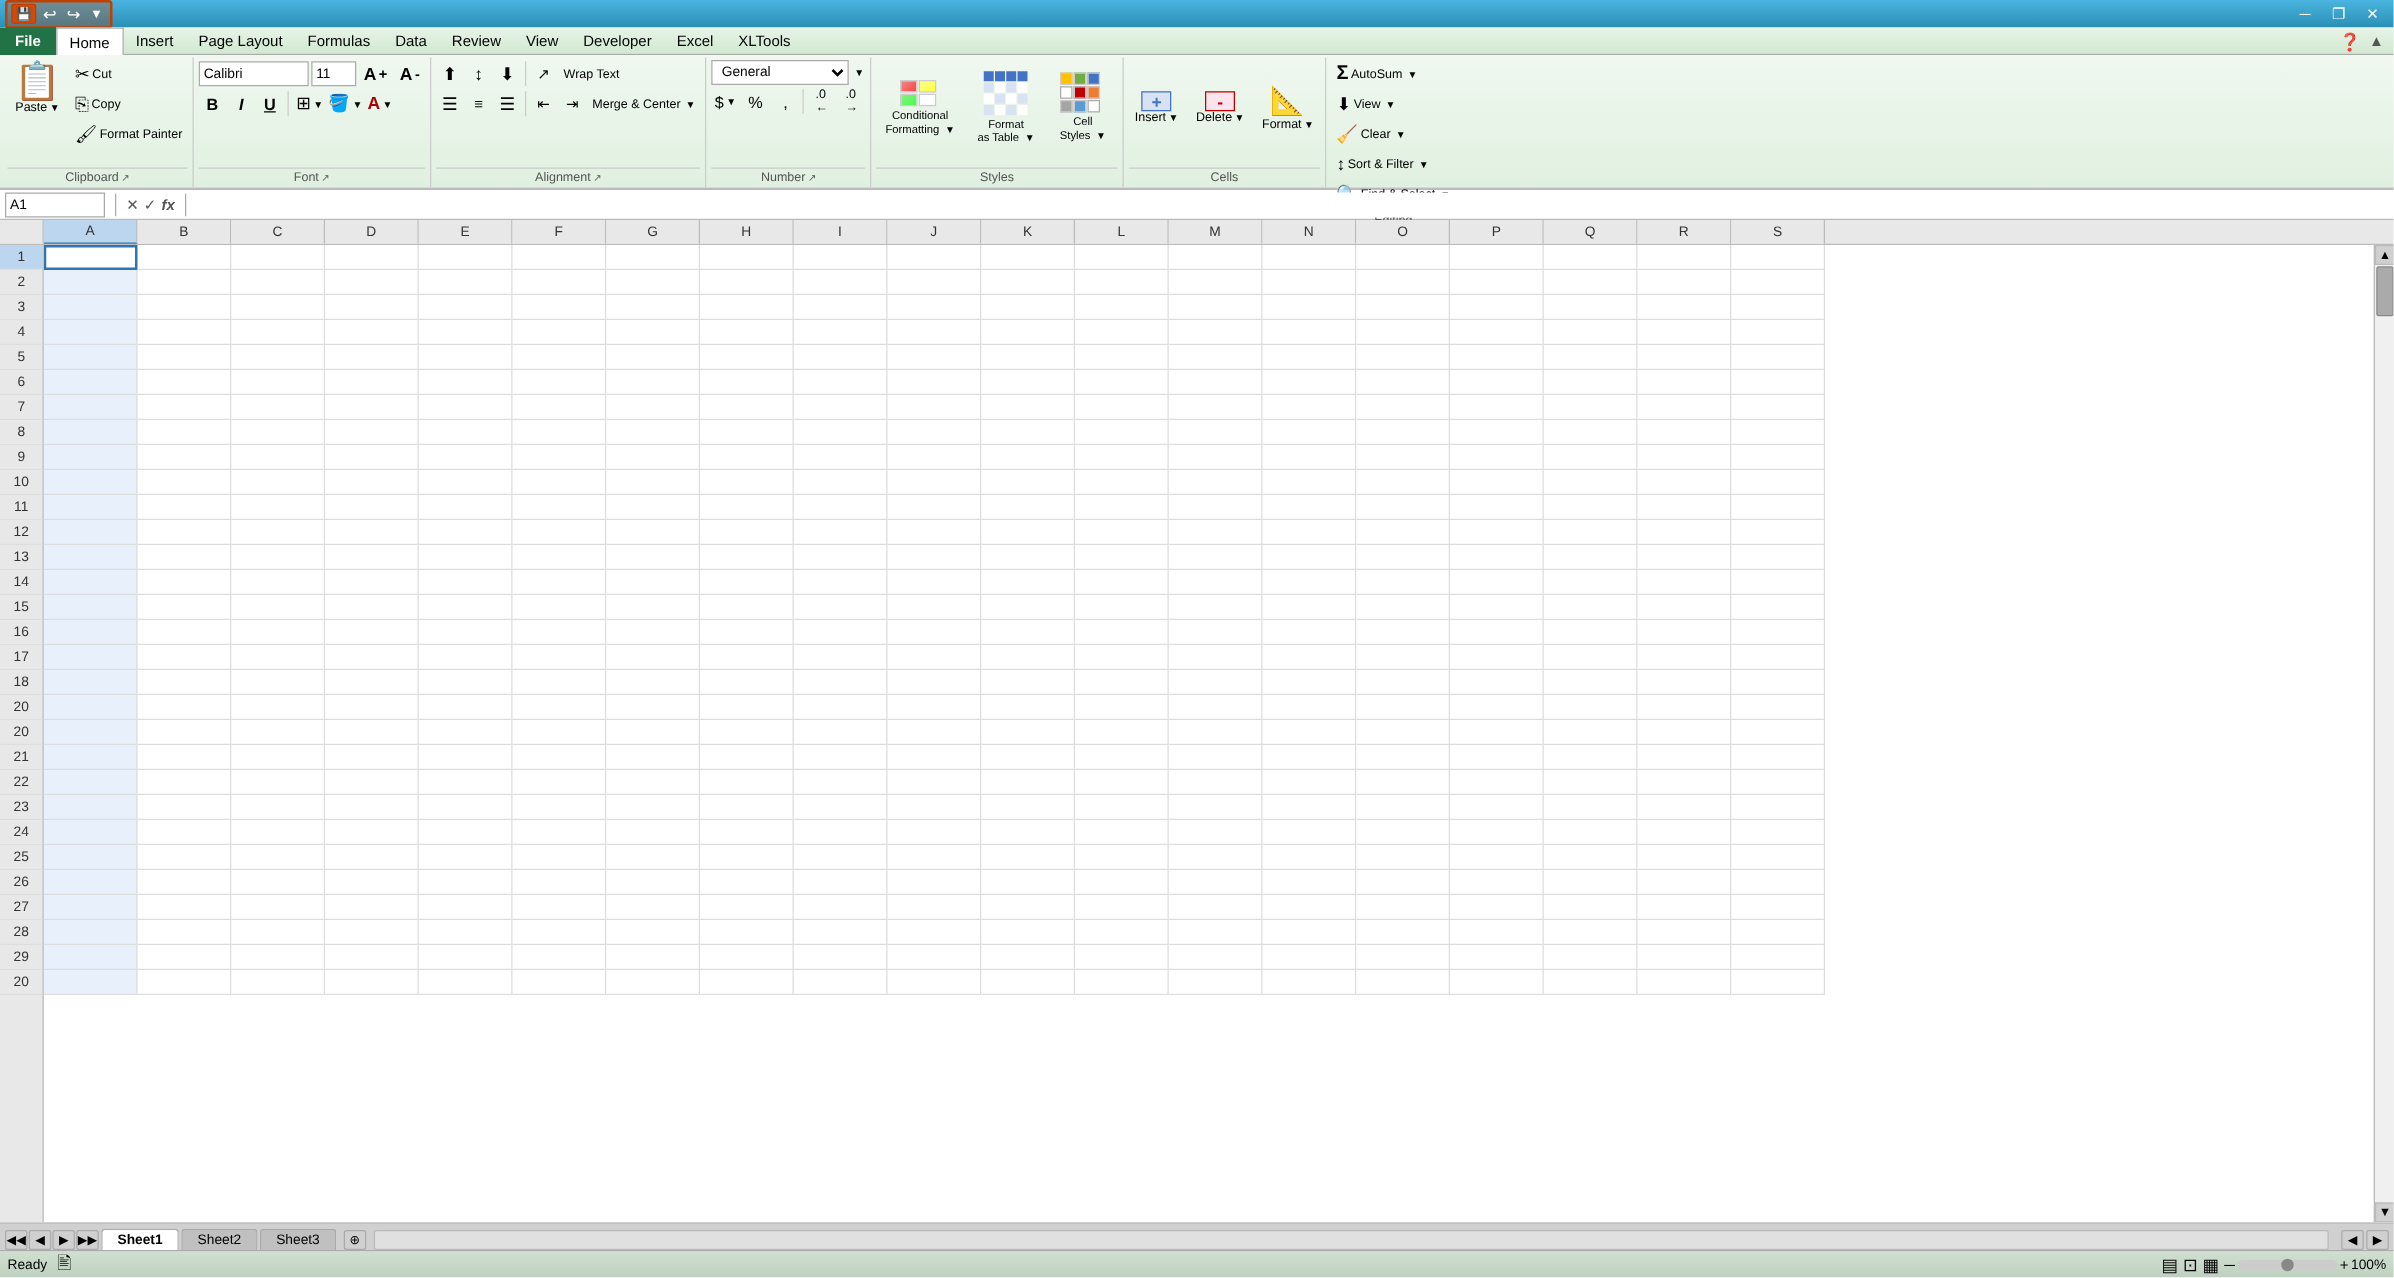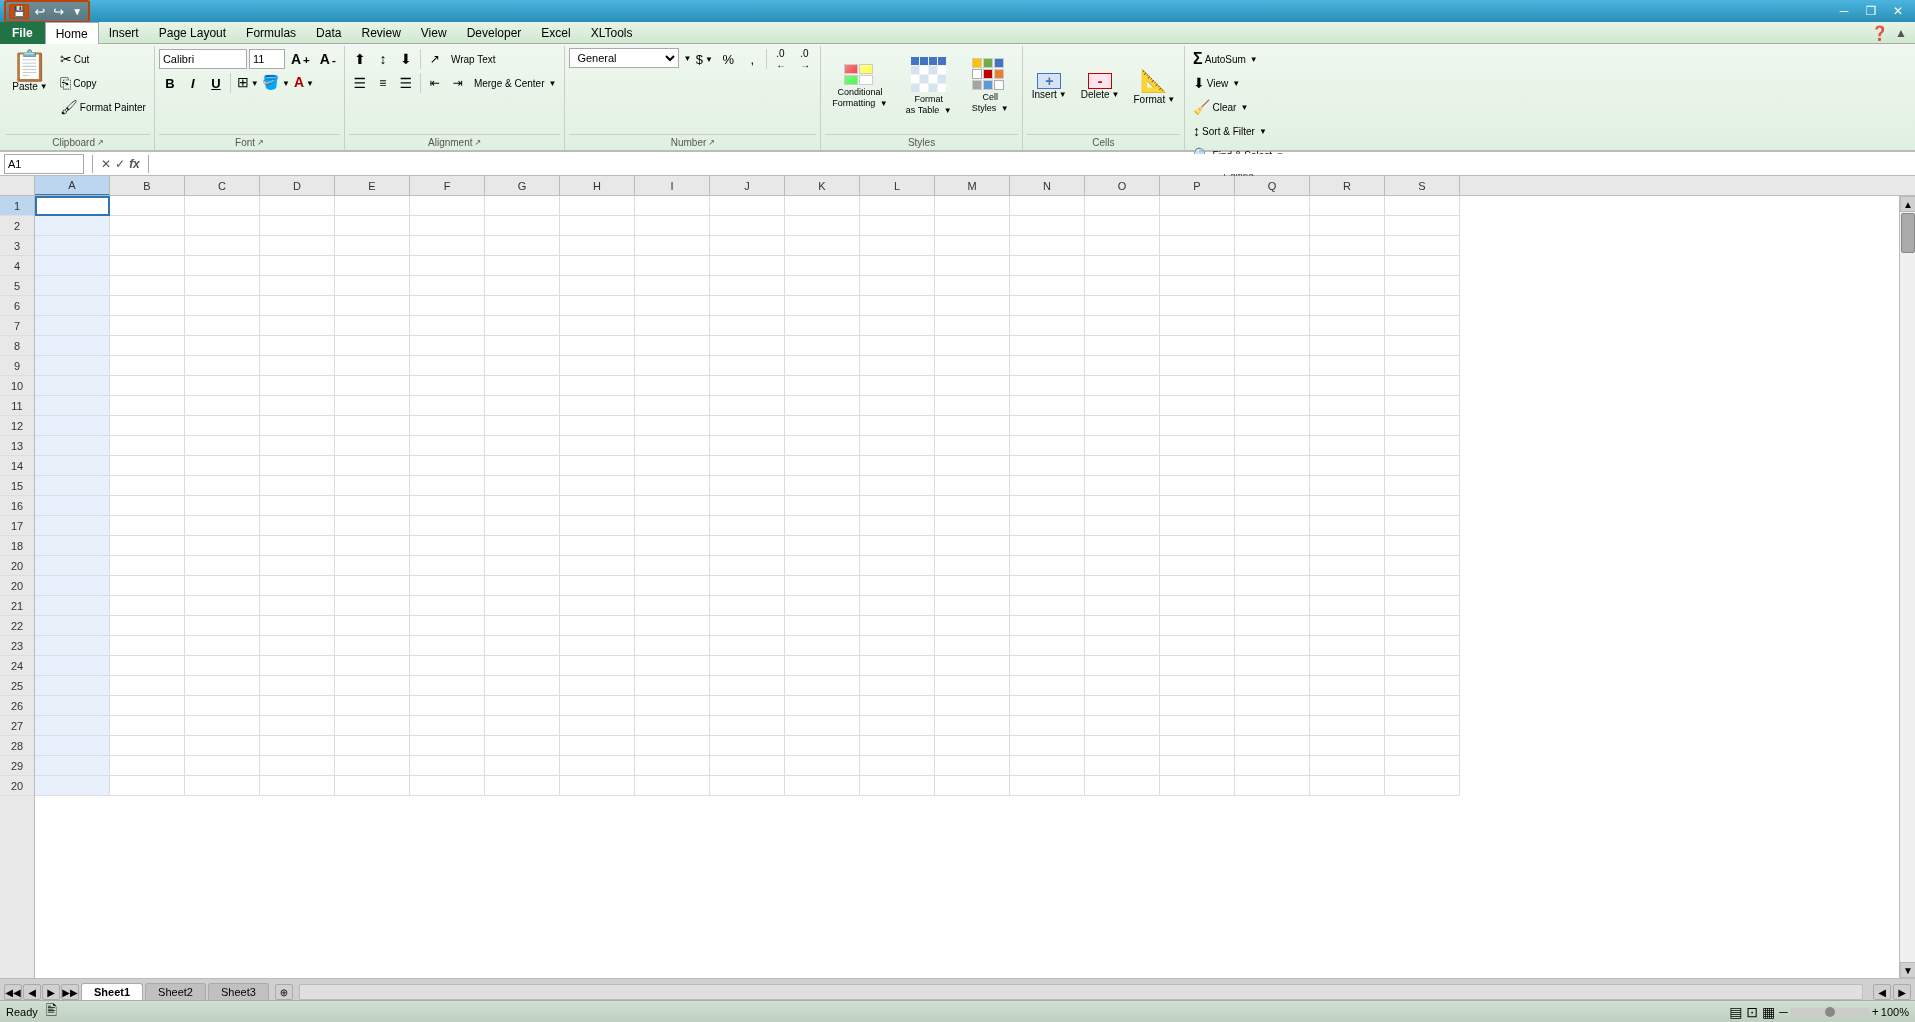--- a/index.html
+++ b/index.html
@@ -433,21 +433,21 @@
         </div>
       </div>
     </div>
     <div class="ribbon-group-label">
       <span style="font-size:10px;color:#555;">Alignment</span>
       <span class="expand-icon">↗</span>
     </div>
   </div>
 
   <div class="ribbon-group">
-    <div class="ribbon-group-content" style="flex-direction:row;gap:2px;">
+    <div class="ribbon-group-content" style="flex-direction:column;gap:2px;">
       <div class="ribbon-row">
         <select class="number-format-box">
           <option>General</option>
         </select>
         <span class="dd-arrow" style="cursor:pointer;">▼</span>
       </div>
       <div class="ribbon-row" style="gap:2px;">
         <div class="number-btn" style="font-size:13px;">$<span class="dd-arrow">▼</span></div>
         <div class="number-btn" style="font-size:13px;">%</div>
         <div class="number-btn" style="font-size:13px;">,</div>

